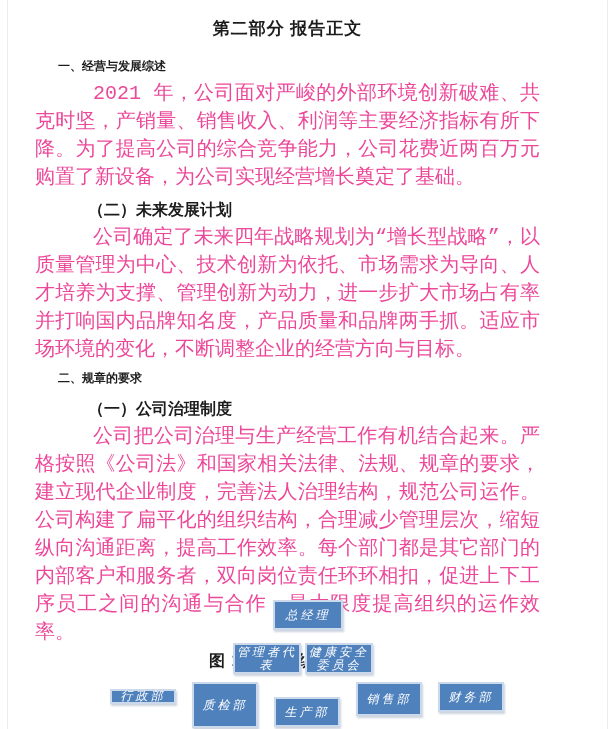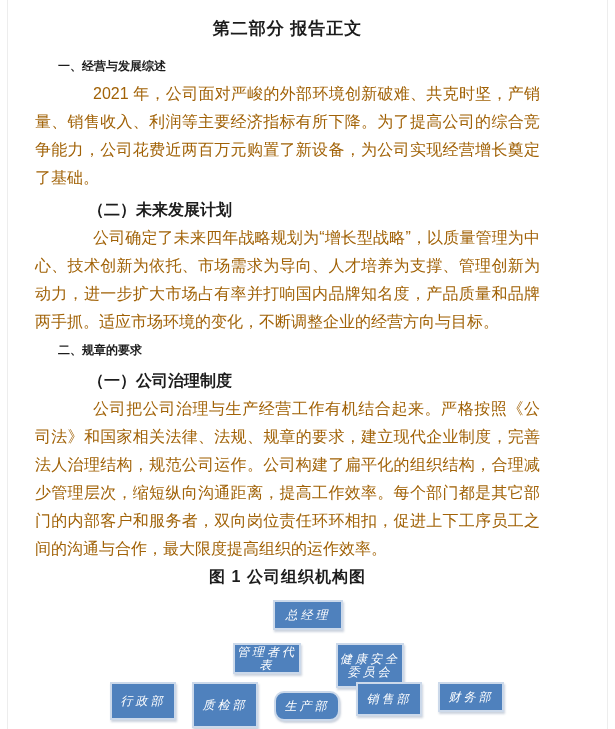--- a/index.html
+++ b/index.html
@@ -44,26 +44,27 @@
   .h2 {
     font-size: 16px;
     font-weight: bold;
     line-height: 28px;
     margin-left: 53px;
     margin-top: 3px;
   }
   .h2.gap { margin-top: 4px; }
 
   .para {
-    font-size: 16px;
+    font-size: 20px;
     line-height: 28px;
     text-align: justify;
     text-justify: inter-character;
     text-indent: 58px;
-    color: #a16207;
+    color: #ec4899;
+    font-family: Liberation Mono, monospace;
   }
 
   .fig-caption {
     font-size: 16px;
     font-weight: bold;
     line-height: 28px;
     text-align: center;
     letter-spacing: 1px;
   }
 
@@ -109,21 +110,21 @@
     <p class="para">公司把公司治理与生产经营工作有机结合起来。严格按照《公司法》和国家相关法律、法规、规章的要求，建立现代企业制度，完善法人治理结构，规范公司运作。公司构建了扁平化的组织结构，合理减少管理层次，缩短纵向沟通距离，提高工作效率。每个部门都是其它部门的内部客户和服务者，双向岗位责任环环相扣，促进上下工序员工之间的沟通与合作，最大限度提高组织的运作效率。</p>
 
     <div class="fig-caption">图 1 公司组织机构图</div>
   </div>
 
   <div class="org-chart">
 
     <div class="org-box" style="left:273px; top:0px; width:70px; height:30px;">总经理</div>
 
     <div class="org-box" style="left:233px; top:43px; width:68px; height:31px;">管理者代表</div>
-    <div class="org-box" style="left:336px; top:43px; width:68px; height:45px;">健康安全委员会</div>
+    <div class="org-box" style="left:305px; top:43px; width:68px; height:31px;">健康安全委员会</div>
 
-    <div class="org-box" style="left:110px; top:82px; width:66px; height:38px;">行政部</div>
+    <div class="org-box" style="left:110px; top:89px; width:66px; height:15px;">行政部</div>
     <div class="org-box" style="left:192px; top:82px; width:66px; height:46px;">质检部</div>
-    <div class="org-box" style="left:274px; top:91px; width:66px; height:30px;border-radius:10px;">生产部</div>
+    <div class="org-box" style="left:274px; top:97px; width:66px; height:30px;">生产部</div>
     <div class="org-box" style="left:356px; top:82px; width:66px; height:34px;">销售部</div>
     <div class="org-box" style="left:438px; top:82px; width:66px; height:30px;">财务部</div>
   </div>
 </div>
 
 </body></html>

